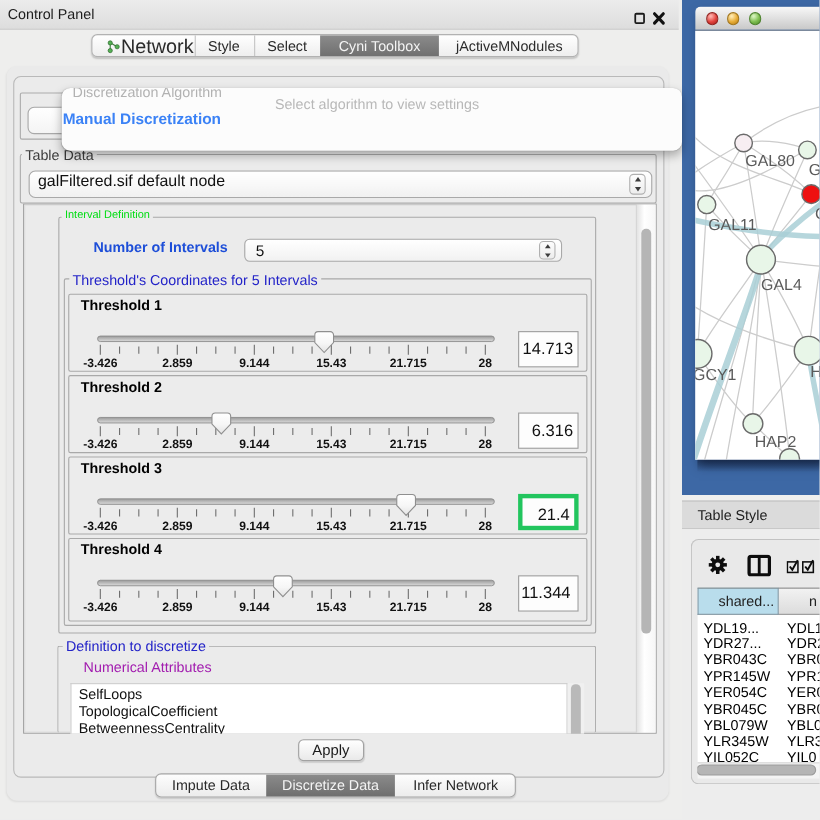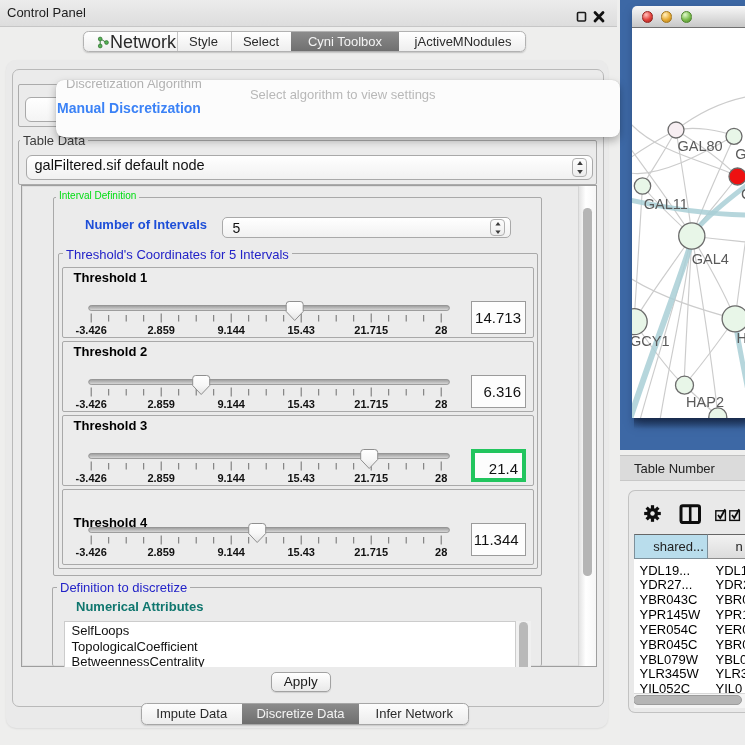--- a/index.html
+++ b/index.html
@@ -134,37 +134,37 @@
     <text x="29.2" y="66.5" font-size="11" font-weight="bold" fill="#111" text-anchor="middle" font-family="Liberation Sans, sans-serif">-3.426</text>
     <text x="99.2" y="66.5" font-size="11" font-weight="bold" fill="#111" text-anchor="middle" font-family="Liberation Sans, sans-serif">2.859</text>
     <text x="169.2" y="66.5" font-size="11" font-weight="bold" fill="#111" text-anchor="middle" font-family="Liberation Sans, sans-serif">9.144</text>
     <text x="239.2" y="66.5" font-size="11" font-weight="bold" fill="#111" text-anchor="middle" font-family="Liberation Sans, sans-serif">15.43</text>
     <text x="309.2" y="66.5" font-size="11" font-weight="bold" fill="#111" text-anchor="middle" font-family="Liberation Sans, sans-serif">21.715</text>
     <text x="379.2" y="66.5" font-size="11" font-weight="bold" fill="#111" text-anchor="middle" font-family="Liberation Sans, sans-serif">28</text>
     <path d="M301.7,34.5 L312.7,34.5 A3,3 0 0 1 315.7,37.5 L315.7,44.5 L307.2,53.5 L298.7,44.5 L298.7,37.5 A3,3 0 0 1 301.7,34.5 Z" fill="url(#thm)" stroke="#8f8f8f" stroke-width="1"></path>
   </svg>
 <div class="abs" style="left:470.5px;top:448.5px;width:55px;height:33.5px;background:#fdfdfd;border:4px solid #22c55e;font-size:15px;color:#111;text-align:right;line-height:32px;padding-right:3.5px;">21.4</div>
 <div class="abs" style="left:61.8px;top:488.5px;width:472.2px;height:76px;border:1px solid #a9a9a9;border-radius:2px;background:#ececec;"></div>
-<div class="abs" style="left:73.5px;top:491.5px;font-size:13px;font-weight:bold;color:#000;margin-top:23px;">Threshold 4</div>
+<div class="abs" style="left:73.5px;top:491.5px;font-size:13px;font-weight:bold;color:#000;">Threshold 4</div>
 <svg class="abs" style="left:61.8px;top:488.5px;" width="472" height="76" viewBox="0 0 472 76">
     <rect x="26.7" y="38.5" width="360.7" height="5" rx="2.5" fill="url(#trk)" stroke="#8a8a8a" stroke-width="0.8"></rect>
     <path d="M29.2,46.5 V55.5 M46.7,48 V54.5 M64.2,48 V54.5 M81.7,48 V54.5 M99.2,46.5 V55.5 M116.7,48 V54.5 M134.2,48 V54.5 M151.7,48 V54.5 M169.2,46.5 V55.5 M186.7,48 V54.5 M204.2,48 V54.5 M221.7,48 V54.5 M239.2,46.5 V55.5 M256.7,48 V54.5 M274.2,48 V54.5 M291.7,48 V54.5 M309.2,46.5 V55.5 M326.7,48 V54.5 M344.2,48 V54.5 M361.7,48 V54.5 M379.2,46.5 V55.5" stroke="#6e6e6e" stroke-width="1"></path>
     <text x="29.2" y="66.5" font-size="11" font-weight="bold" fill="#111" text-anchor="middle" font-family="Liberation Sans, sans-serif">-3.426</text>
     <text x="99.2" y="66.5" font-size="11" font-weight="bold" fill="#111" text-anchor="middle" font-family="Liberation Sans, sans-serif">2.859</text>
     <text x="169.2" y="66.5" font-size="11" font-weight="bold" fill="#111" text-anchor="middle" font-family="Liberation Sans, sans-serif">9.144</text>
     <text x="239.2" y="66.5" font-size="11" font-weight="bold" fill="#111" text-anchor="middle" font-family="Liberation Sans, sans-serif">15.43</text>
     <text x="309.2" y="66.5" font-size="11" font-weight="bold" fill="#111" text-anchor="middle" font-family="Liberation Sans, sans-serif">21.715</text>
     <text x="379.2" y="66.5" font-size="11" font-weight="bold" fill="#111" text-anchor="middle" font-family="Liberation Sans, sans-serif">28</text>
     <path d="M189.7,34.5 L200.7,34.5 A3,3 0 0 1 203.7,37.5 L203.7,44.5 L195.2,53.5 L186.7,44.5 L186.7,37.5 A3,3 0 0 1 189.7,34.5 Z" fill="url(#thm)" stroke="#8f8f8f" stroke-width="1"></path>
   </svg>
 <div class="abs" style="left:470.5px;top:522.5px;width:55px;height:33.5px;background:#fdfdfd;border:1px solid #9b9b9b;font-size:15px;color:#111;text-align:center;line-height:32px;padding-right:3.5px;">11.344</div>
 
 <div class="abs" style="left:52px;top:587px;width:490px;height:79px;border:1px solid #a9a9a9;border-radius:2px;border-bottom:none;"></div>
 <div class="abs" style="left:57px;top:580px;background:#ebebeb;padding:0 3px;font-size:13px;color:#2323c8;">Definition to discretize</div>
-<div class="abs" style="left:56px;top:599px;font-size:13px;font-weight:bold;color:#0f766e;padding-left:20px;">Numerical Attributes</div>
+<div class="abs" style="left:56px;top:599px;font-size:13px;font-weight:normal;color:#a21caf;padding-left:20px;">Numerical Attributes</div>
 
 <div class="abs" style="left:63.5px;top:621px;width:452px;height:45.5px;background:#ffffff;border:1px solid #cccccc;border-bottom:none;overflow:hidden;">
   <div style="padding-left:7px;font-size:13px;color:#111;line-height:15.5px;padding-top:1px;">SelfLoops<br>TopologicalCoefficient<br>BetweennessCentrality</div>
 </div>
 <div class="abs" style="left:515.5px;top:621px;width:15.5px;height:45.5px;background:#f0f0f0;"></div>
 <div class="abs" style="left:519px;top:622px;width:8.5px;height:44.5px;background:#b9b9b9;border-radius:4.25px 4.25px 0 0;"></div>
 
 <div class="abs" style="left:271px;top:672px;width:59.5px;height:19.5px;border:1px solid #a2a2a2;border-radius:5px;background:linear-gradient(#ffffff,#e9e9e9);box-shadow:0 1px 1px rgba(0,0,0,0.12);font-size:13.5px;color:#1a1a1a;text-align:center;line-height:18.5px;">Apply</div>
 
 <div class="abs" style="left:140.5px;top:702.5px;width:328px;height:22px;border-radius:5.5px;border:1px solid #a6a6a6;background:linear-gradient(#fdfdfd,#ececec);box-shadow:0 1px 1.5px rgba(0,0,0,0.15);overflow:hidden;">
@@ -240,21 +240,21 @@
         <text x="-2.0" y="317.5" font-size="14.5" fill="#5a5a5a" font-family="Liberation Sans, sans-serif">GCY1</text>
         <text x="104.5" y="315.0" font-size="14.5" fill="#5a5a5a" font-family="Liberation Sans, sans-serif">H</text>
         <text x="54.1" y="378.5" font-size="14.5" fill="#5a5a5a" font-family="Liberation Sans, sans-serif">HAP2</text>
       </svg>
   </div>
 </div>
 
 <div class="abs" style="left:634px;top:418px;width:111px;height:11px;background:linear-gradient(rgba(10,20,45,0.5),rgba(61,104,165,0));"></div>
 
 <div class="abs" style="left:619.5px;top:455px;width:126px;height:26px;background:#dbdbdb;border-top:1px solid #c0c0c0;border-bottom:1px solid #c8c8c8;">
-  <div class="abs" style="left:14.5px;top:5px;font-size:13px;color:#222;">Table Number</div>
+  <div class="abs" style="left:14.5px;top:5px;font-size:13px;color:#222;">Table Style</div>
 </div>
 <div class="abs" style="left:619.5px;top:481px;width:126px;height:264px;background:#ededed;"></div>
 
 <div class="abs" style="left:628px;top:490px;width:130px;height:223px;background:#e9e9e9;border:1px solid #c2c2c2;border-radius:7px 0 0 7px;border-right:none;"></div>
 
   <svg class="abs" style="left:644px;top:505px;" width="17" height="17" viewBox="0 0 17 17">
     <g fill="#0d0d0d">
       <circle cx="8.5" cy="8.5" r="5.6"></circle>
       <g>
         <rect x="6.9" y="0.2" width="3.2" height="16.6"></rect>

